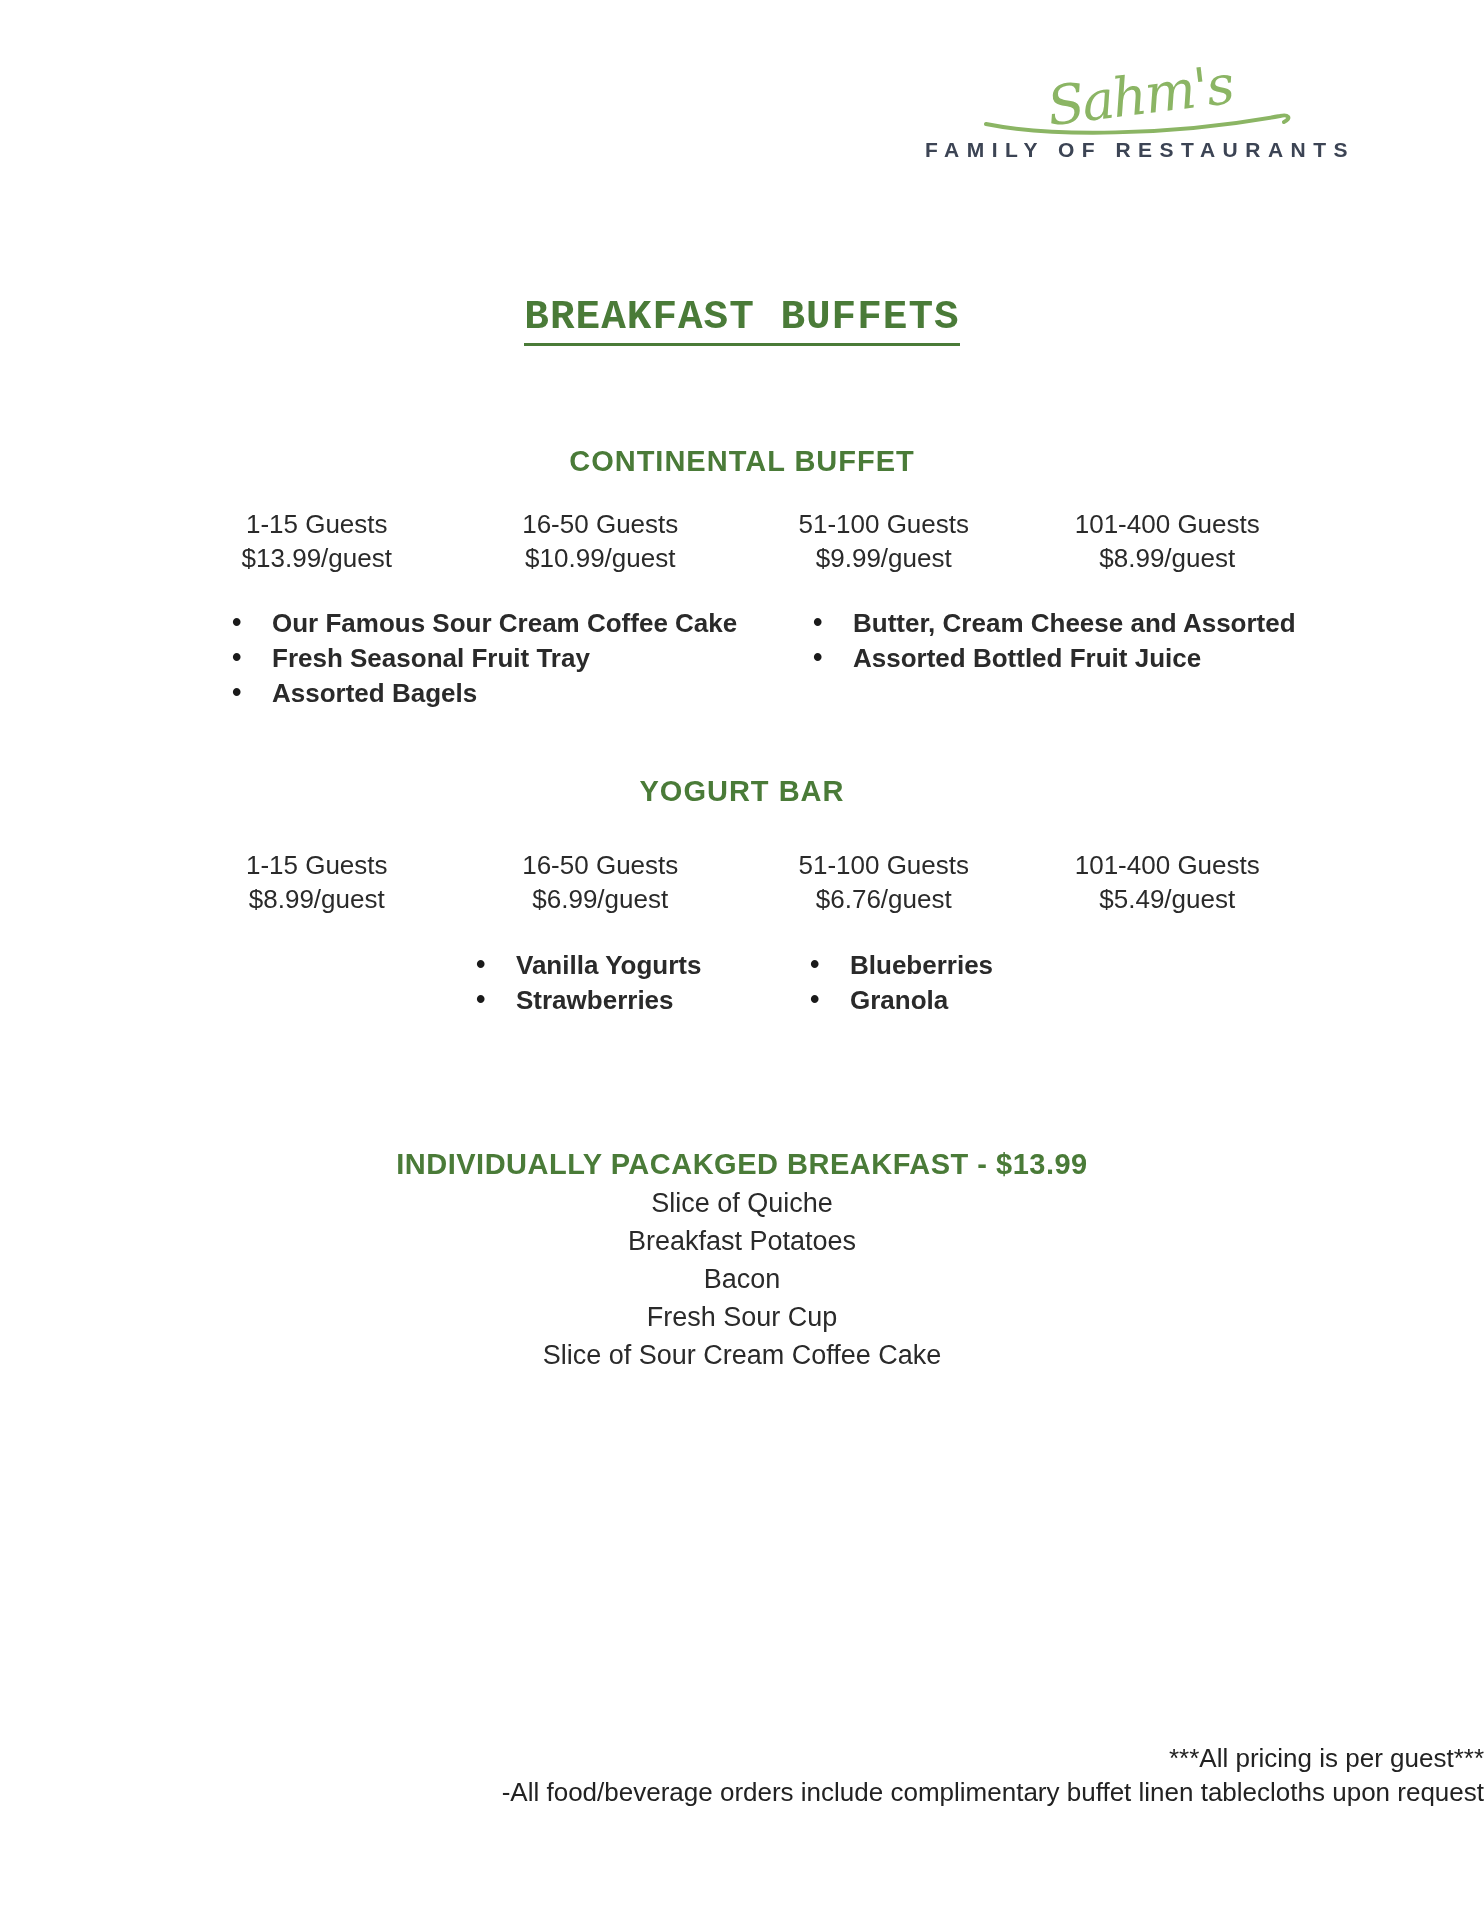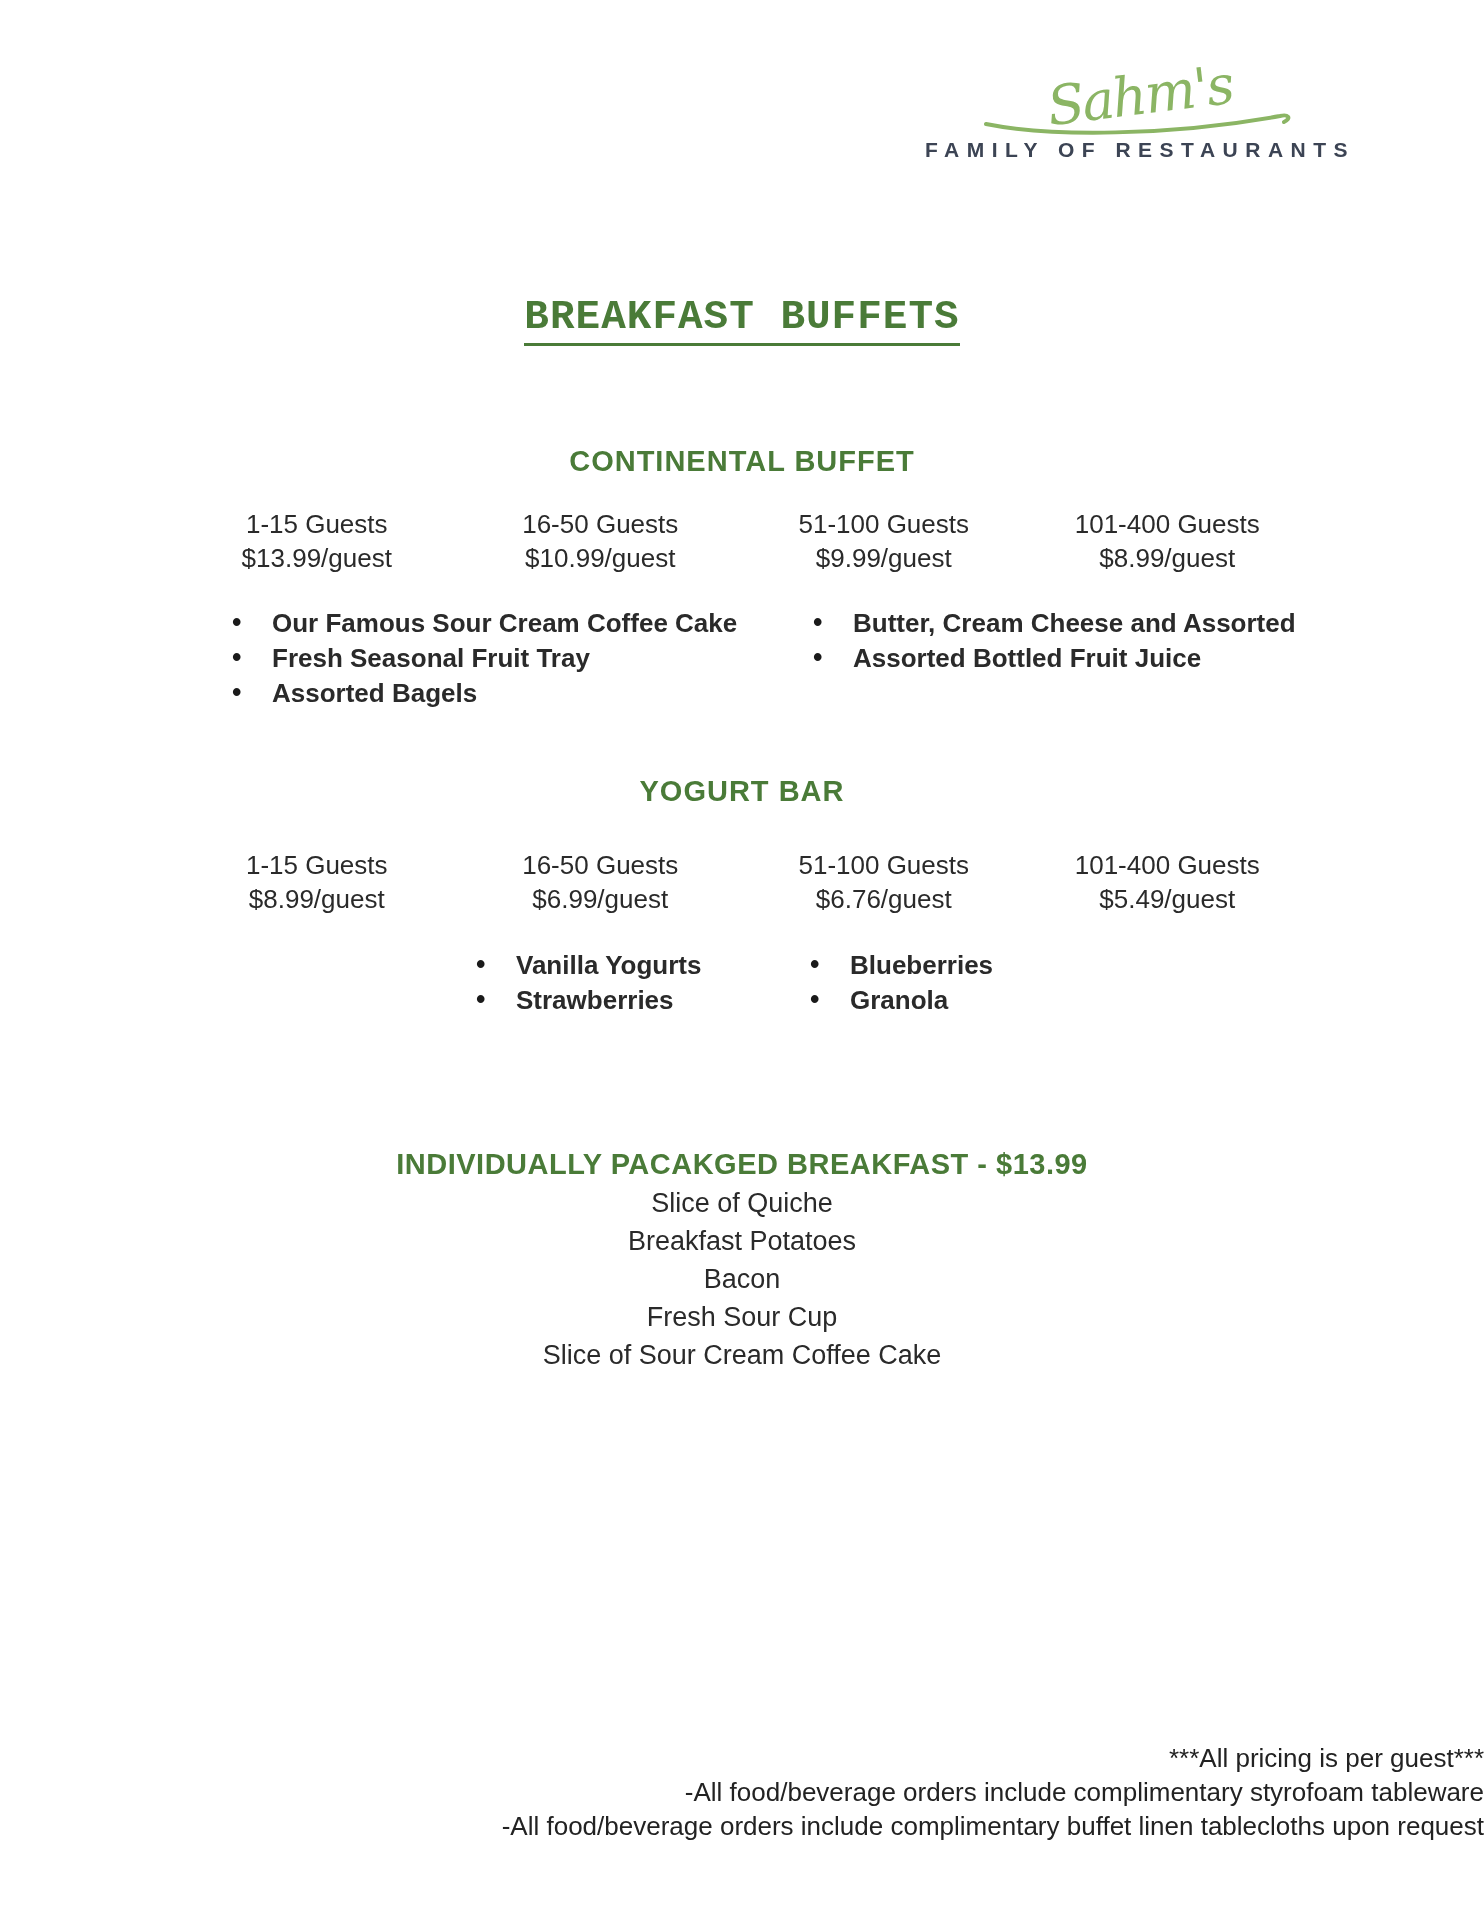--- a/index.html
+++ b/index.html
@@ -167,17 +167,16 @@
   <div class="pkg-items">
     <div>Slice of Quiche</div>
     <div>Breakfast Potatoes</div>
     <div>Bacon</div>
     <div>Fresh Sour Cup</div>
     <div>Slice of Sour Cream Coffee Cake</div>
   </div>
 
   <div class="footer">
     <div>***All pricing is per guest***</div>
-    <div>-All food/beverage orders include complimentary styrofoam tableware</div>
     <div>-All food/beverage orders include complimentary buffet linen tablecloths upon request</div>
   </div>
 
 </div>
 
 </body></html>

